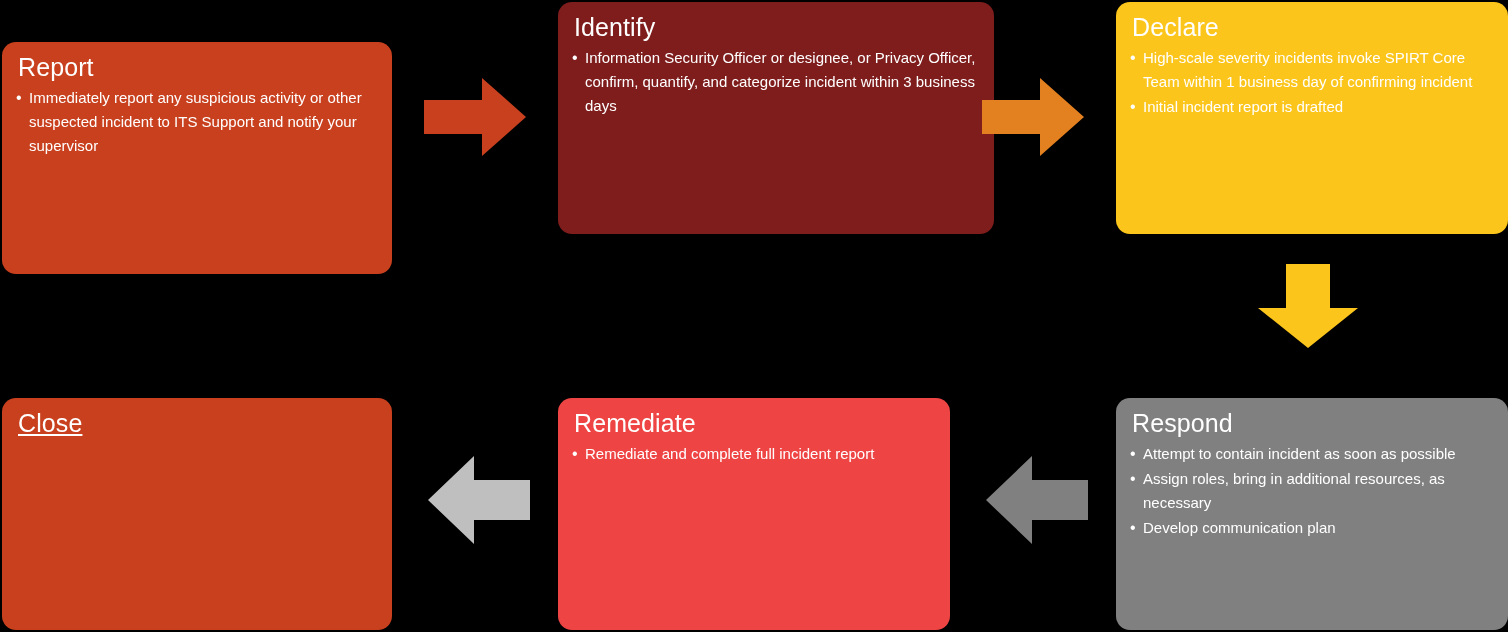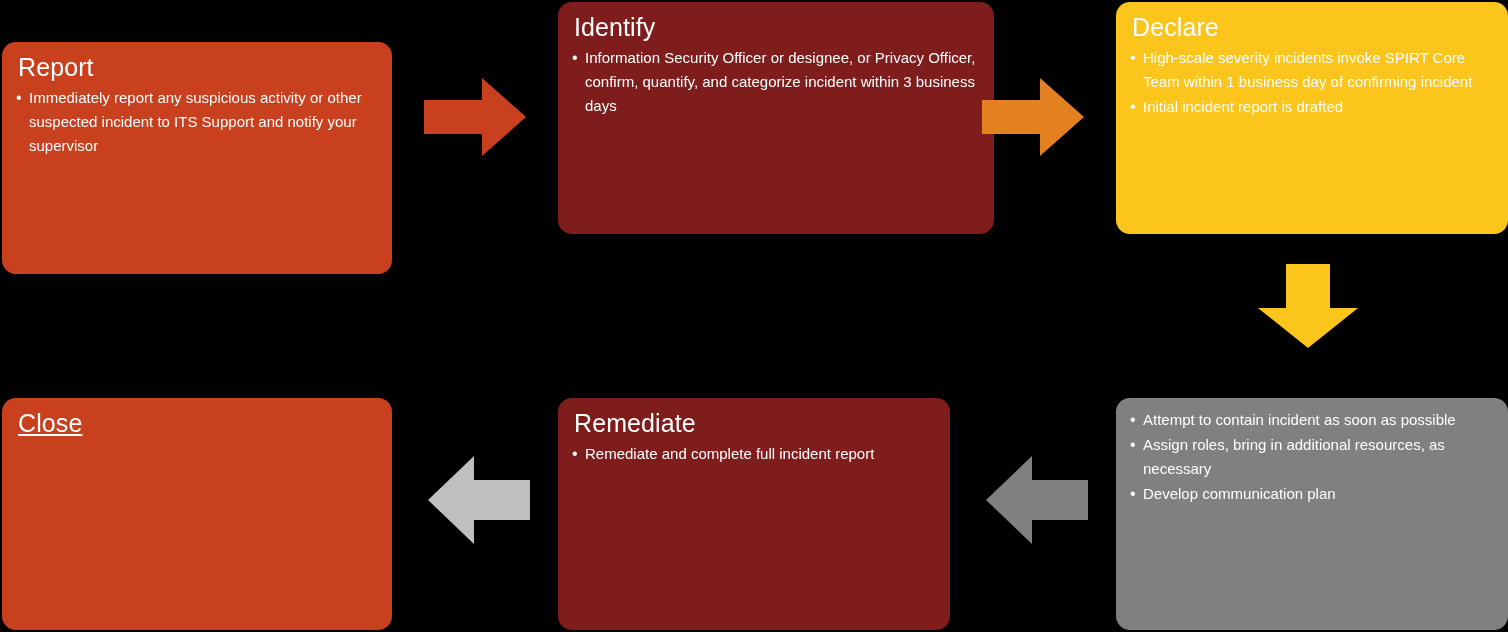--- a/index.html
+++ b/index.html
@@ -55,21 +55,21 @@
     top: 0;
     font-size: 16px;
     line-height: 24px;
   }
 
   
   #box-report   { left: 2px;    top: 2px;   width: 390px; height: 232px; background: #C8401E; margin-top: 40px; }
   #box-identify { left: 558px;  top: 2px;   width: 436px; height: 232px; background: #7f1d1d; }
   #box-declare  { left: 1116px; top: 2px;   width: 392px; height: 232px; background: #FCC51B; }
   #box-respond  { left: 1116px; top: 398px; width: 392px; height: 232px; background: #808080; }
-  #box-remediate{ left: 558px;  top: 398px; width: 392px; height: 232px; background: #7f1d1d; }
+  #box-remediate{ left: 558px;  top: 398px; width: 392px; height: 232px; background: #ef4444; }
   #box-close    { left: 2px;    top: 398px; width: 390px; height: 232px; background: #C8401E; text-decoration: underline; }
 
   
   .arrow {
     position: absolute;
   }
   .arrow svg { display: block; }
 
   #arrow-report-identify  { left: 424px;  top: 78px; }
   #arrow-identify-declare { left: 982px;  top: 78px; }
@@ -98,20 +98,21 @@
 
   <div class="box" id="box-declare">
     <div class="box-title">Declare</div>
     <ul class="bullets">
       <li>High-scale severity incidents invoke SPIRT Core Team within 1 business day of confirming incident</li>
       <li>Initial incident report is drafted</li>
     </ul>
   </div>
 
   <div class="box" id="box-respond">
+    <div class="box-title">Respond</div>
     <ul class="bullets">
       <li>Attempt to contain incident as soon as possible</li>
       <li>Assign roles, bring in additional resources, as necessary</li>
       <li>Develop communication plan</li>
     </ul>
   </div>
 
   <div class="box" id="box-remediate">
     <div class="box-title">Remediate</div>
     <ul class="bullets">

